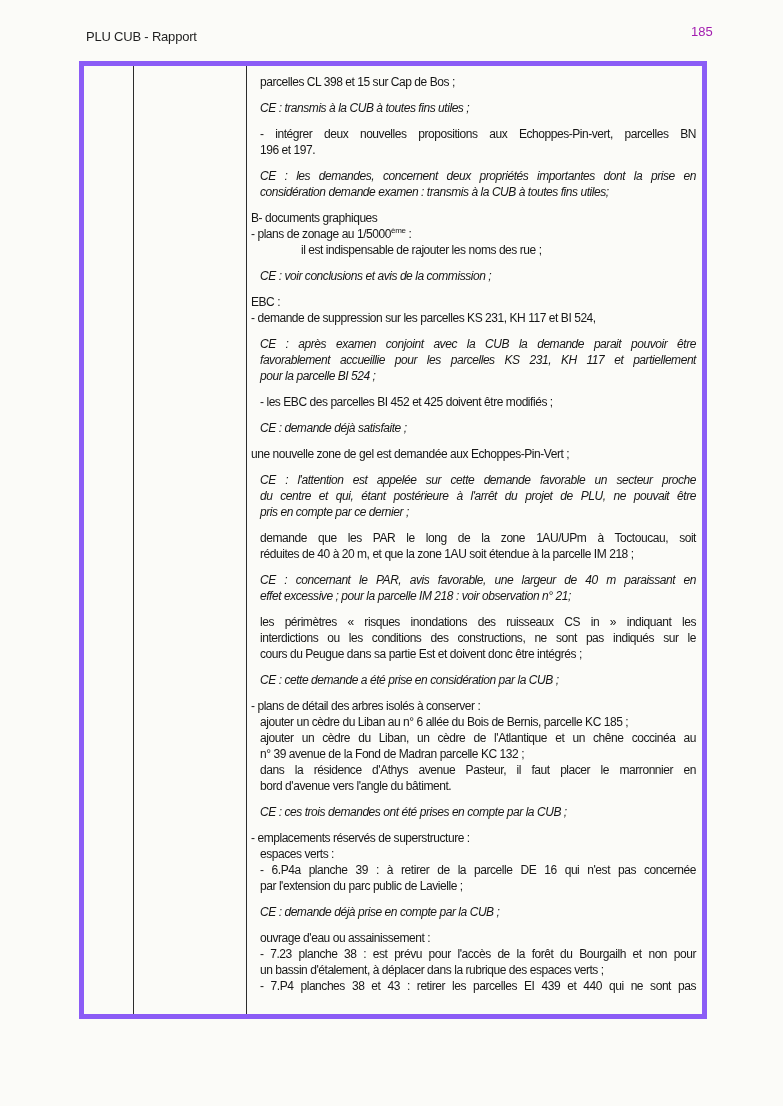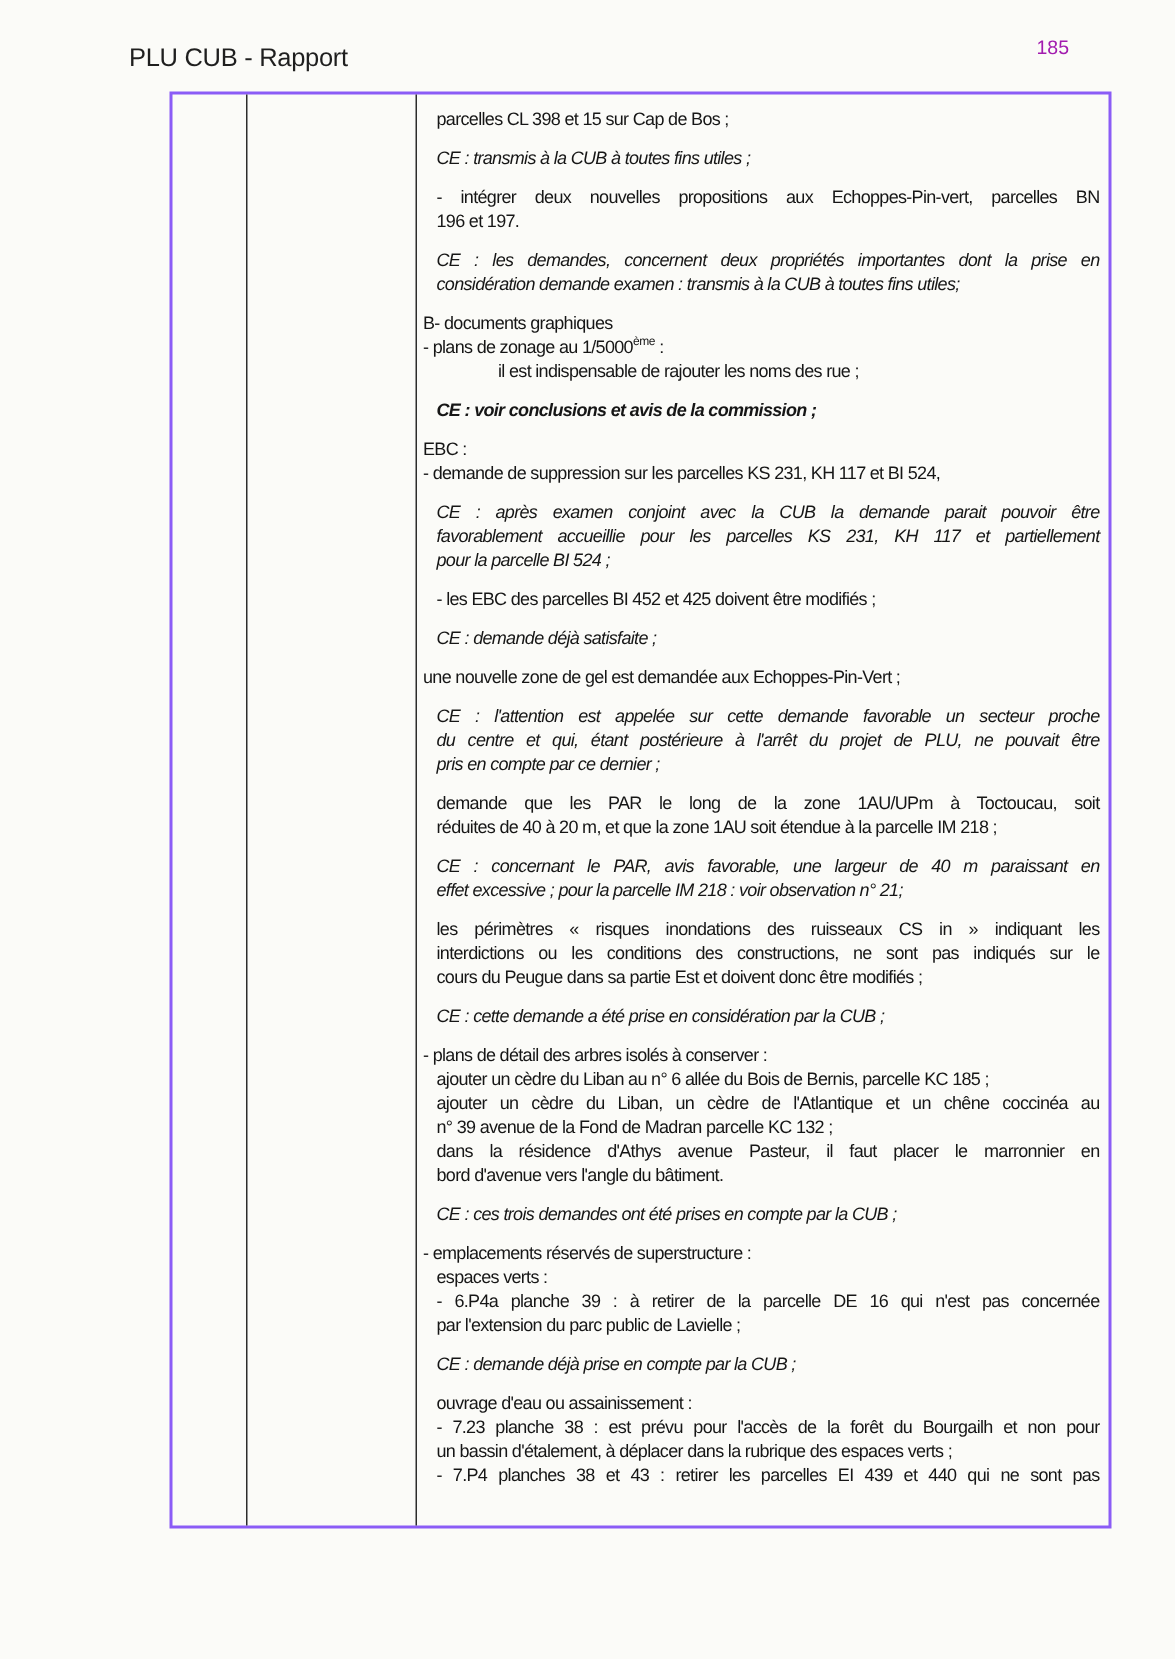--- a/index.html
+++ b/index.html
@@ -2,38 +2,38 @@
 <html><head>
 <meta charset="utf-8">
 <style>
   html,body{margin:0;padding:0}
   body{
     width:783px;height:1106px;position:relative;overflow:hidden;
     background:#fbfbf8;
     font-family:"Liberation Sans","DejaVu Sans",sans-serif;
     color:#1a1a1a;
   }
-  .hdr-title{position:absolute;left:86px;top:29px;font-size:17px;letter-spacing:-0.2px;color:#1f1f1f}
+  .hdr-title{position:absolute;left:86px;top:29px;font-size:13px;letter-spacing:-0.2px;color:#1f1f1f}
   .hdr-page{position:absolute;left:691px;top:24px;font-size:13px;color:#a21caf}
 
   .sheet{
     position:absolute;left:79px;top:61px;width:628px;height:958px;
-    border:2px solid #8b5cf6;box-sizing:border-box;display:flex;margin-left:34px;
+    border:5px solid #8b5cf6;box-sizing:border-box;display:flex;
   }
   .c1{width:49px;border-right:1.5px solid #2c2c2c}
   .c2{width:112px;border-right:1.5px solid #2c2c2c}
   .c3{flex:1;padding:8px 6px 0 4px;overflow:hidden}
 
   .para{margin:0 0 10px 0}
   .ln{font-size:12px;line-height:16px;letter-spacing:-0.45px;color:#161616}
   .ind{margin-left:9px}
   .deep{margin-left:50px}
   .jl{text-align:justify;text-align-last:justify}
   .it .ln{font-style:italic}
-  .bi .ln{font-style:italic;font-weight:700}
+  .bi .ln{font-style:italic;font-weight:400}
   sup{font-size:8px;line-height:0;letter-spacing:-0.3px;vertical-align:super}
 </style>
 </head>
 <body>
 
 <div class="hdr-title">PLU CUB - Rapport</div>
 <div class="hdr-page">185</div>
 
 <div class="sheet">
   <div class="c1"></div>
@@ -103,21 +103,21 @@
     </div>
 
     <div class="para it">
       <div class="ln ind jl">CE : concernant le PAR, avis favorable, une largeur de 40 m paraissant en</div>
       <div class="ln ind">effet excessive ; pour la parcelle IM 218 : voir observation n° 21;</div>
     </div>
 
     <div class="para">
       <div class="ln ind jl">les périmètres « risques inondations des ruisseaux CS in » indiquant les</div>
       <div class="ln ind jl">interdictions ou les conditions des constructions, ne sont pas indiqués sur le</div>
-      <div class="ln ind">cours du Peugue dans sa partie Est et doivent donc être modifiés ;</div>
+      <div class="ln ind">cours du Peugue dans sa partie Est et doivent donc être intégrés ;</div>
     </div>
 
     <div class="para it">
       <div class="ln ind">CE : cette demande a été prise en considération par la CUB ;</div>
     </div>
 
     <div class="para">
       <div class="ln">- plans de détail des arbres isolés à conserver :</div>
       <div class="ln ind">ajouter un cèdre du Liban au n° 6 allée du Bois de Bernis, parcelle KC 185 ;</div>
       <div class="ln ind jl">ajouter un cèdre du Liban, un cèdre de l'Atlantique et un chêne coccinéa au</div>

